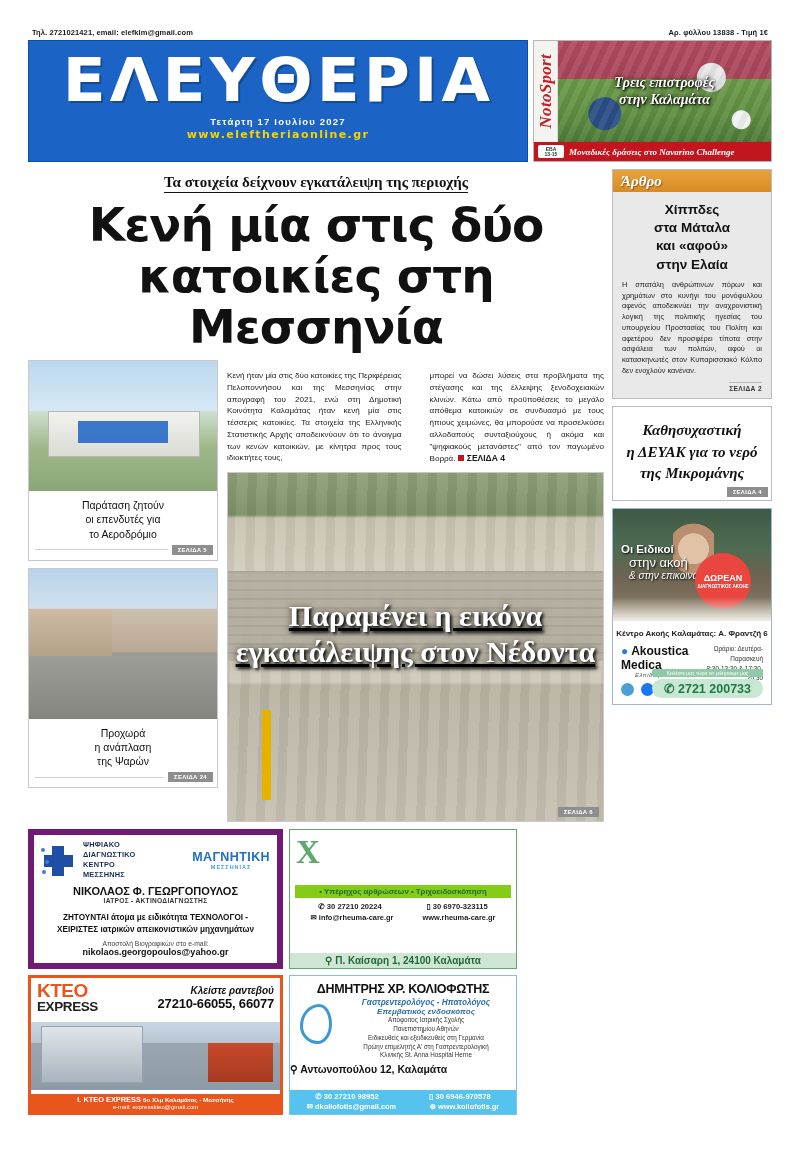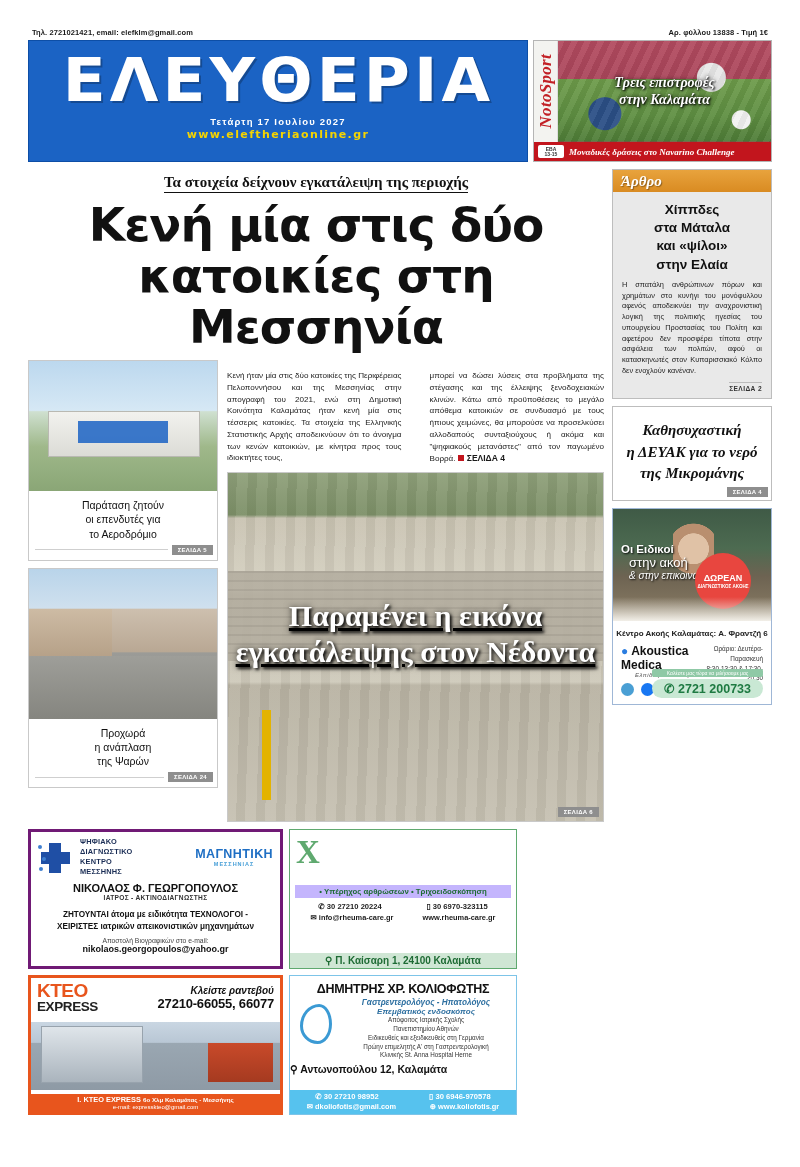--- a/index.html
+++ b/index.html
@@ -144,21 +144,21 @@
                    font-weight:bold; font-size:15px; color:#111; line-height:1.42; }
   .deyak-badge { position:absolute; right:3px; bottom:3px; }
 
   
   .ads { display:flex; gap:6px; margin-top:7px; }
   .ads-left { flex:0 0 255px; }
   .ads-mid  { flex:0 0 228px; }
   .ads-right{ flex:1 1 auto; }
 
   
-  .diag { padding:5px 7px 6px 7px; border:3px solid #701a75; height:140px; }
+  .diag { padding:5px 7px 6px 7px; border:6px solid #701a75; height:140px; }
   .diag-top { display:flex; align-items:center; gap:6px; }
   .cross-logo { width:36px; height:36px; position:relative; flex:0 0 36px; }
   .cross-logo .c1 { position:absolute; left:11px; top:4px; width:12px; height:30px; background:#1f4fa5; }
   .cross-logo .c2 { position:absolute; left:3px; top:13px; width:29px; height:12px; background:#1f4fa5; }
   .cross-logo .dot { position:absolute; width:4px; height:4px; border-radius:50%; background:#3f7fd0; }
   .diag-lines { font-size:7.4px; font-weight:bold; color:#1a2d55; line-height:1.35; letter-spacing:.2px; }
   .magn { margin-left:auto; text-align:center; }
   .magn .m1 { font-size:12.5px; font-weight:bold; color:#1f6fc4; letter-spacing:.4px;
               font-family:"Liberation Sans",sans-serif; }
   .magn .m2 { font-size:5.5px; font-weight:bold; color:#49a0d8; letter-spacing:1px; }
@@ -191,21 +191,21 @@
   
   .vera { border:1px solid #5fa96f; background:#fff; height:140px; position:relative; }
   .vera-top { display:flex; padding:6px 6px 0 6px; gap:5px; }
   .vera-logo { flex:0 0 30px; height:44px; position:relative; }
   .vera-logo .vl { position:absolute; font-size:33px; color:#5fa96f; font-family:"Liberation Serif",serif;
                    font-weight:bold; line-height:1; left:0; top:0; }
   .vera-txt { flex:1 1 auto; text-align:center; }
   .vera-name { font-size:14.5px; font-weight:bold; color:#111; letter-spacing:-.2px; }
   .vera-spec { font-size:10px; font-weight:bold; font-style:italic; color:#222; }
   .vera-l3, .vera-l4 { font-size:7.6px; font-weight:bold; font-style:italic; color:#333; }
-  .vera-bar { background:#c4b5fd; margin:5px 5px 0 5px; text-align:center; padding:2px 0;
+  .vera-bar { background:#84cc16; margin:5px 5px 0 5px; text-align:center; padding:2px 0;
               font-size:7.8px; font-weight:bold; color:#1e6b34; }
   .vera-contact { display:flex; justify-content:space-around; padding:4px 6px 0 6px;
                   font-size:7.6px; font-weight:bold; color:#222; }
   .vera-contact2 { display:flex; justify-content:space-around; padding:2px 6px 0 6px;
                    font-size:7.4px; font-weight:bold; color:#222; }
   .vera-addr { position:absolute; left:0; right:0; bottom:0; background:#cfe6d4; text-align:center;
                padding:2px 0; font-size:10px; font-weight:bold; color:#1e6b34; }
 
   
   .kol { border:1px solid #7dc4e8; background:#fff; margin-top:6px; height:140px; position:relative; }
@@ -364,21 +364,21 @@
 
     <div class="right-col">
 
       <div class="arthro-box">
         <div class="arthro-head">
           <span>Άρθρο</span>
         </div>
         <div class="arthro-title">
           <div>Χίππδες</div>
           <div>στα Μάταλα</div>
-          <div>και «ψίλοι»</div>
+          <div>και «αφού»</div>
           <div>στην Ελαία</div>
         </div>
         <div class="arthro-body">Η σπατάλη ανθρώπινων πόρων και χρημάτων στο κυνήγι του μονόφυλλου αφενός αποδεικνύει την αναχρονιστική λογική της πολιτικής ηγεσίας του υπουργείου Προστασίας του Πολίτη και αφετέρου δεν προσφέρει τίποτα στην ασφάλεια των πολιτών, αφού οι κατασκηνωτές στον Κυπαρισσιακό Κόλπο δεν ενοχλούν κανέναν.</div>
         <div class="arthro-foot">
           <span>ΣΕΛΙΔΑ 2</span>
         </div>
       </div>
 
       <div class="deyak-box">
         <div>Καθησυχαστική</div>

